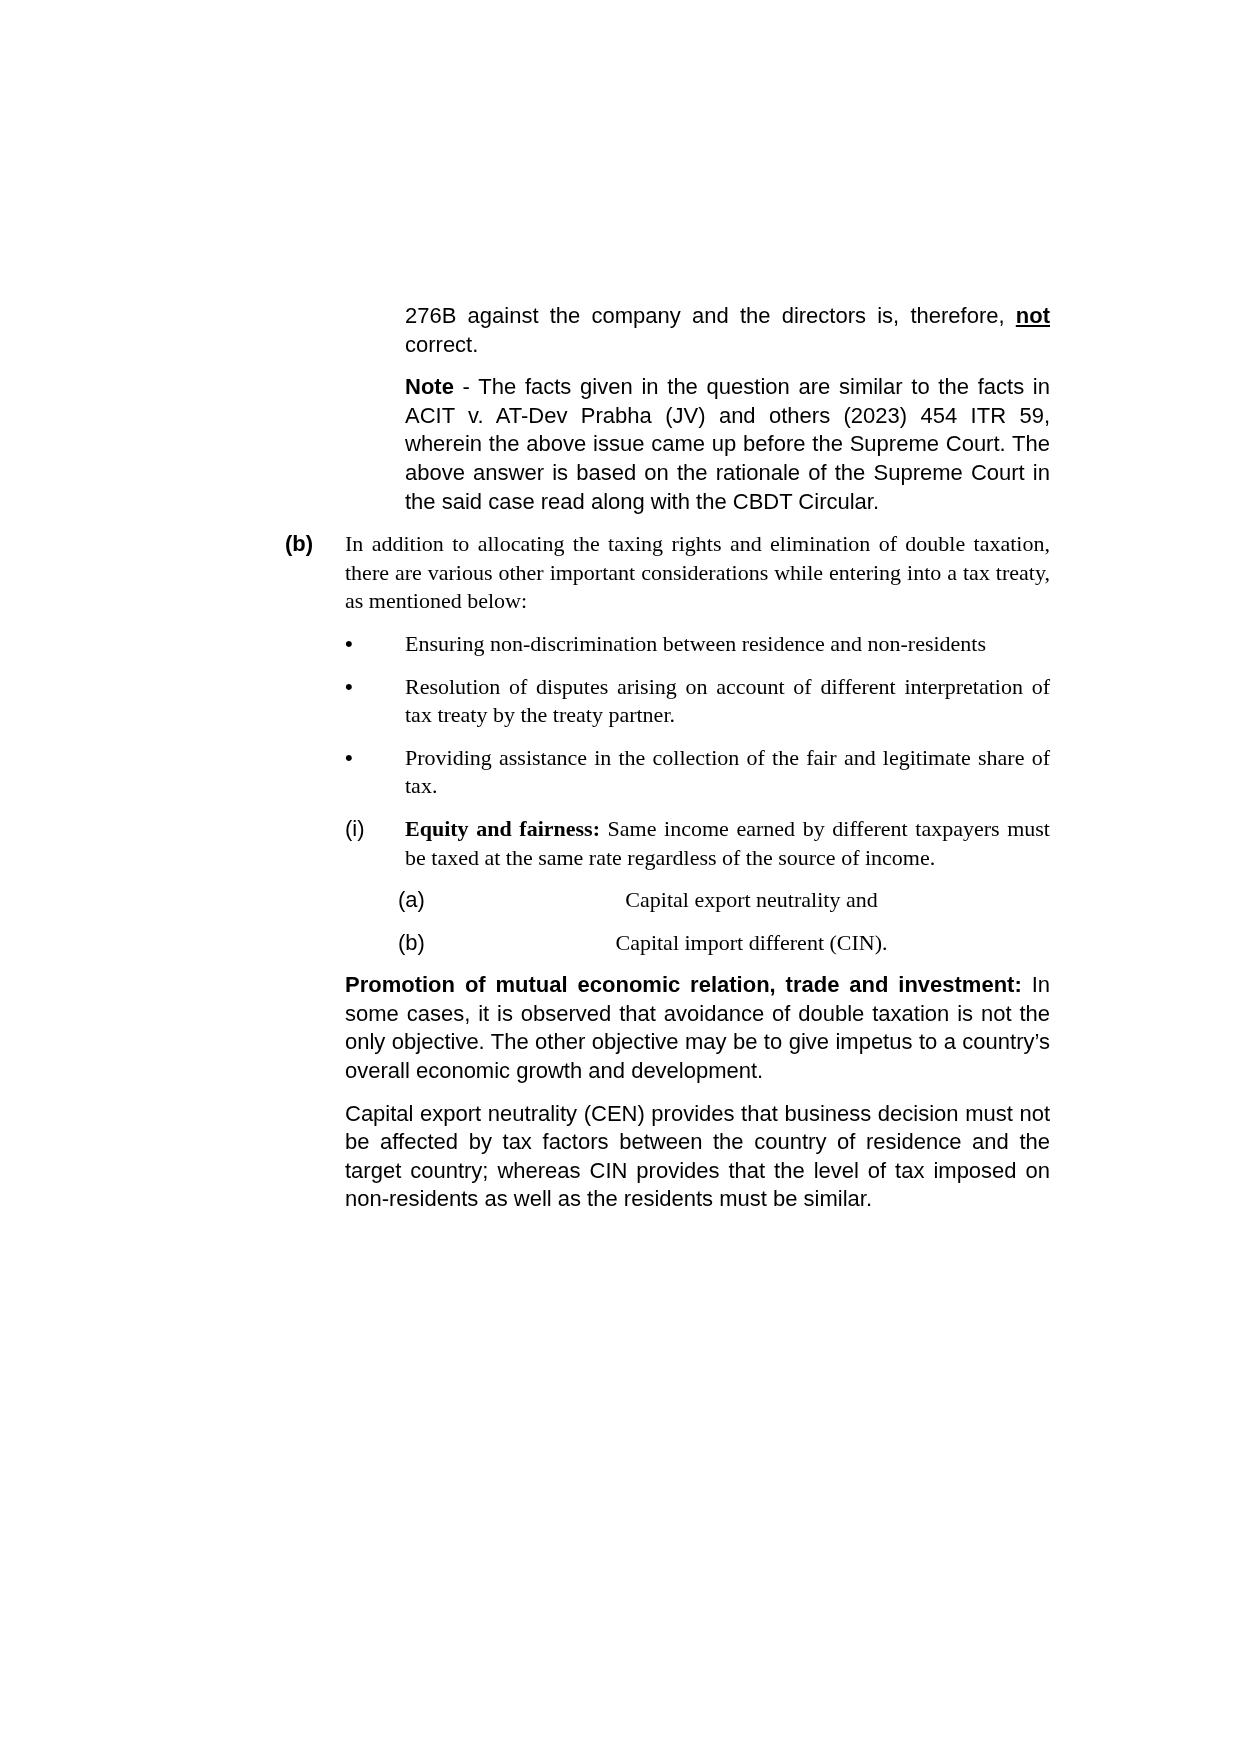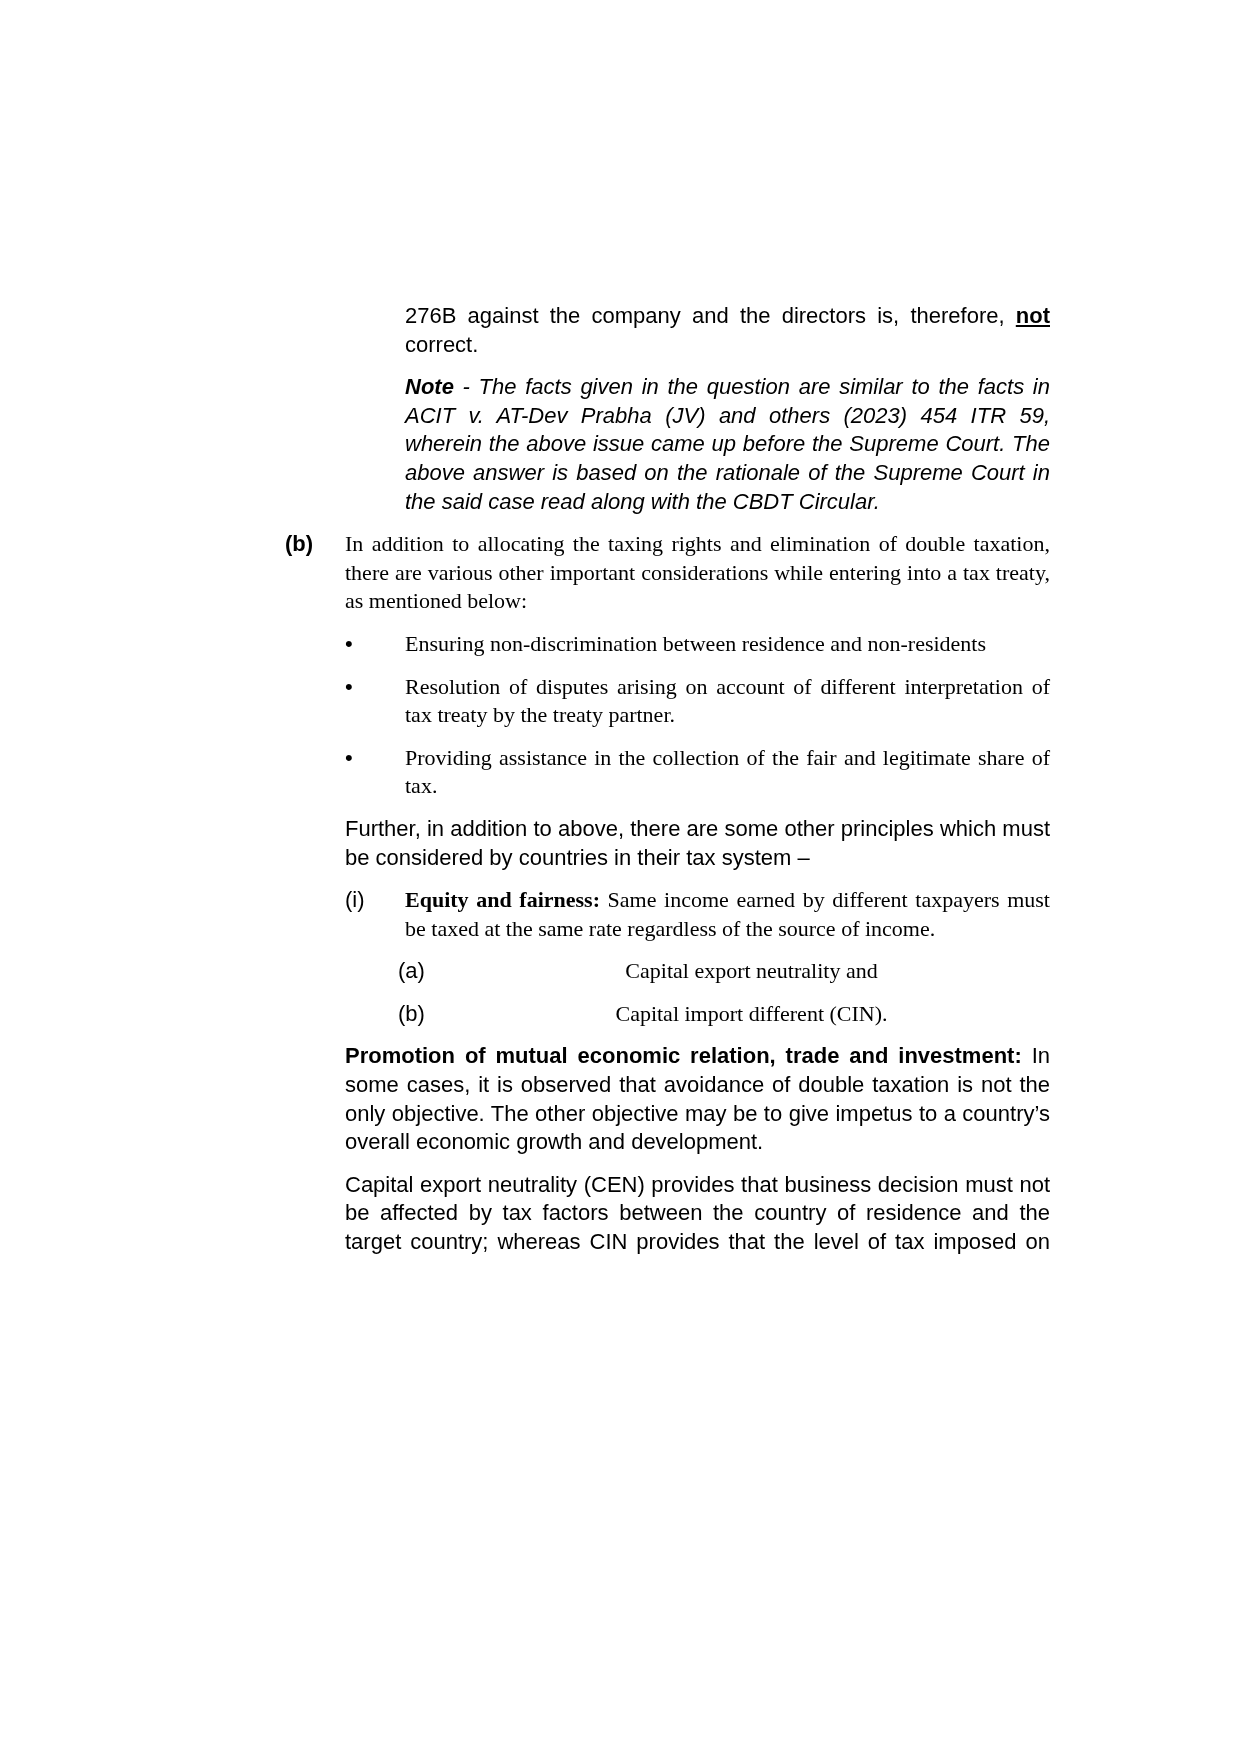--- a/index.html
+++ b/index.html
@@ -26,21 +26,21 @@
   }
   .para {
     margin: 0 0 14px 0;
   }
   .justify {
     text-align: justify;
     text-justify: inter-word;
   }
   .indent-2 { margin-left: 120px; }
   .indent-1 { margin-left: 60px; }
-  .italic { font-style: italic; }
+  .italic { }
   .bold { font-weight: bold; }
   .underline { text-decoration: underline; }
   .li {
     display: flex;
     margin: 0 0 14px 0;
   }
   .li .marker {
     flex: 0 0 60px;
   }
   .li .body {
@@ -85,21 +85,20 @@
     <div class="li level-1">
       <span class="marker">•</span>
       <span class="body">Resolution of disputes arising on account of different interpretation of tax treaty by the treaty partner.</span>
     </div>
 
     <div class="li level-1">
       <span class="marker">•</span>
       <span class="body">Providing assistance in the collection of the fair and legitimate share of tax.</span>
     </div>
 
-    <p class="para indent-1 justify">Further, in addition to above, there are some other principles which must be considered by countries in their tax system –</p>
 
     <div class="li level-1">
       <span class="marker">(i)</span>
       <span class="body"><span class="bold">Equity and fairness:</span><span> Same income earned by different taxpayers must be taxed at the same rate regardless of the source of income.</span></span>
     </div>
 
 
     <div class="li level-2">
       <span class="marker">(a)</span>
       <span class="body">Capital export neutrality and</span>

